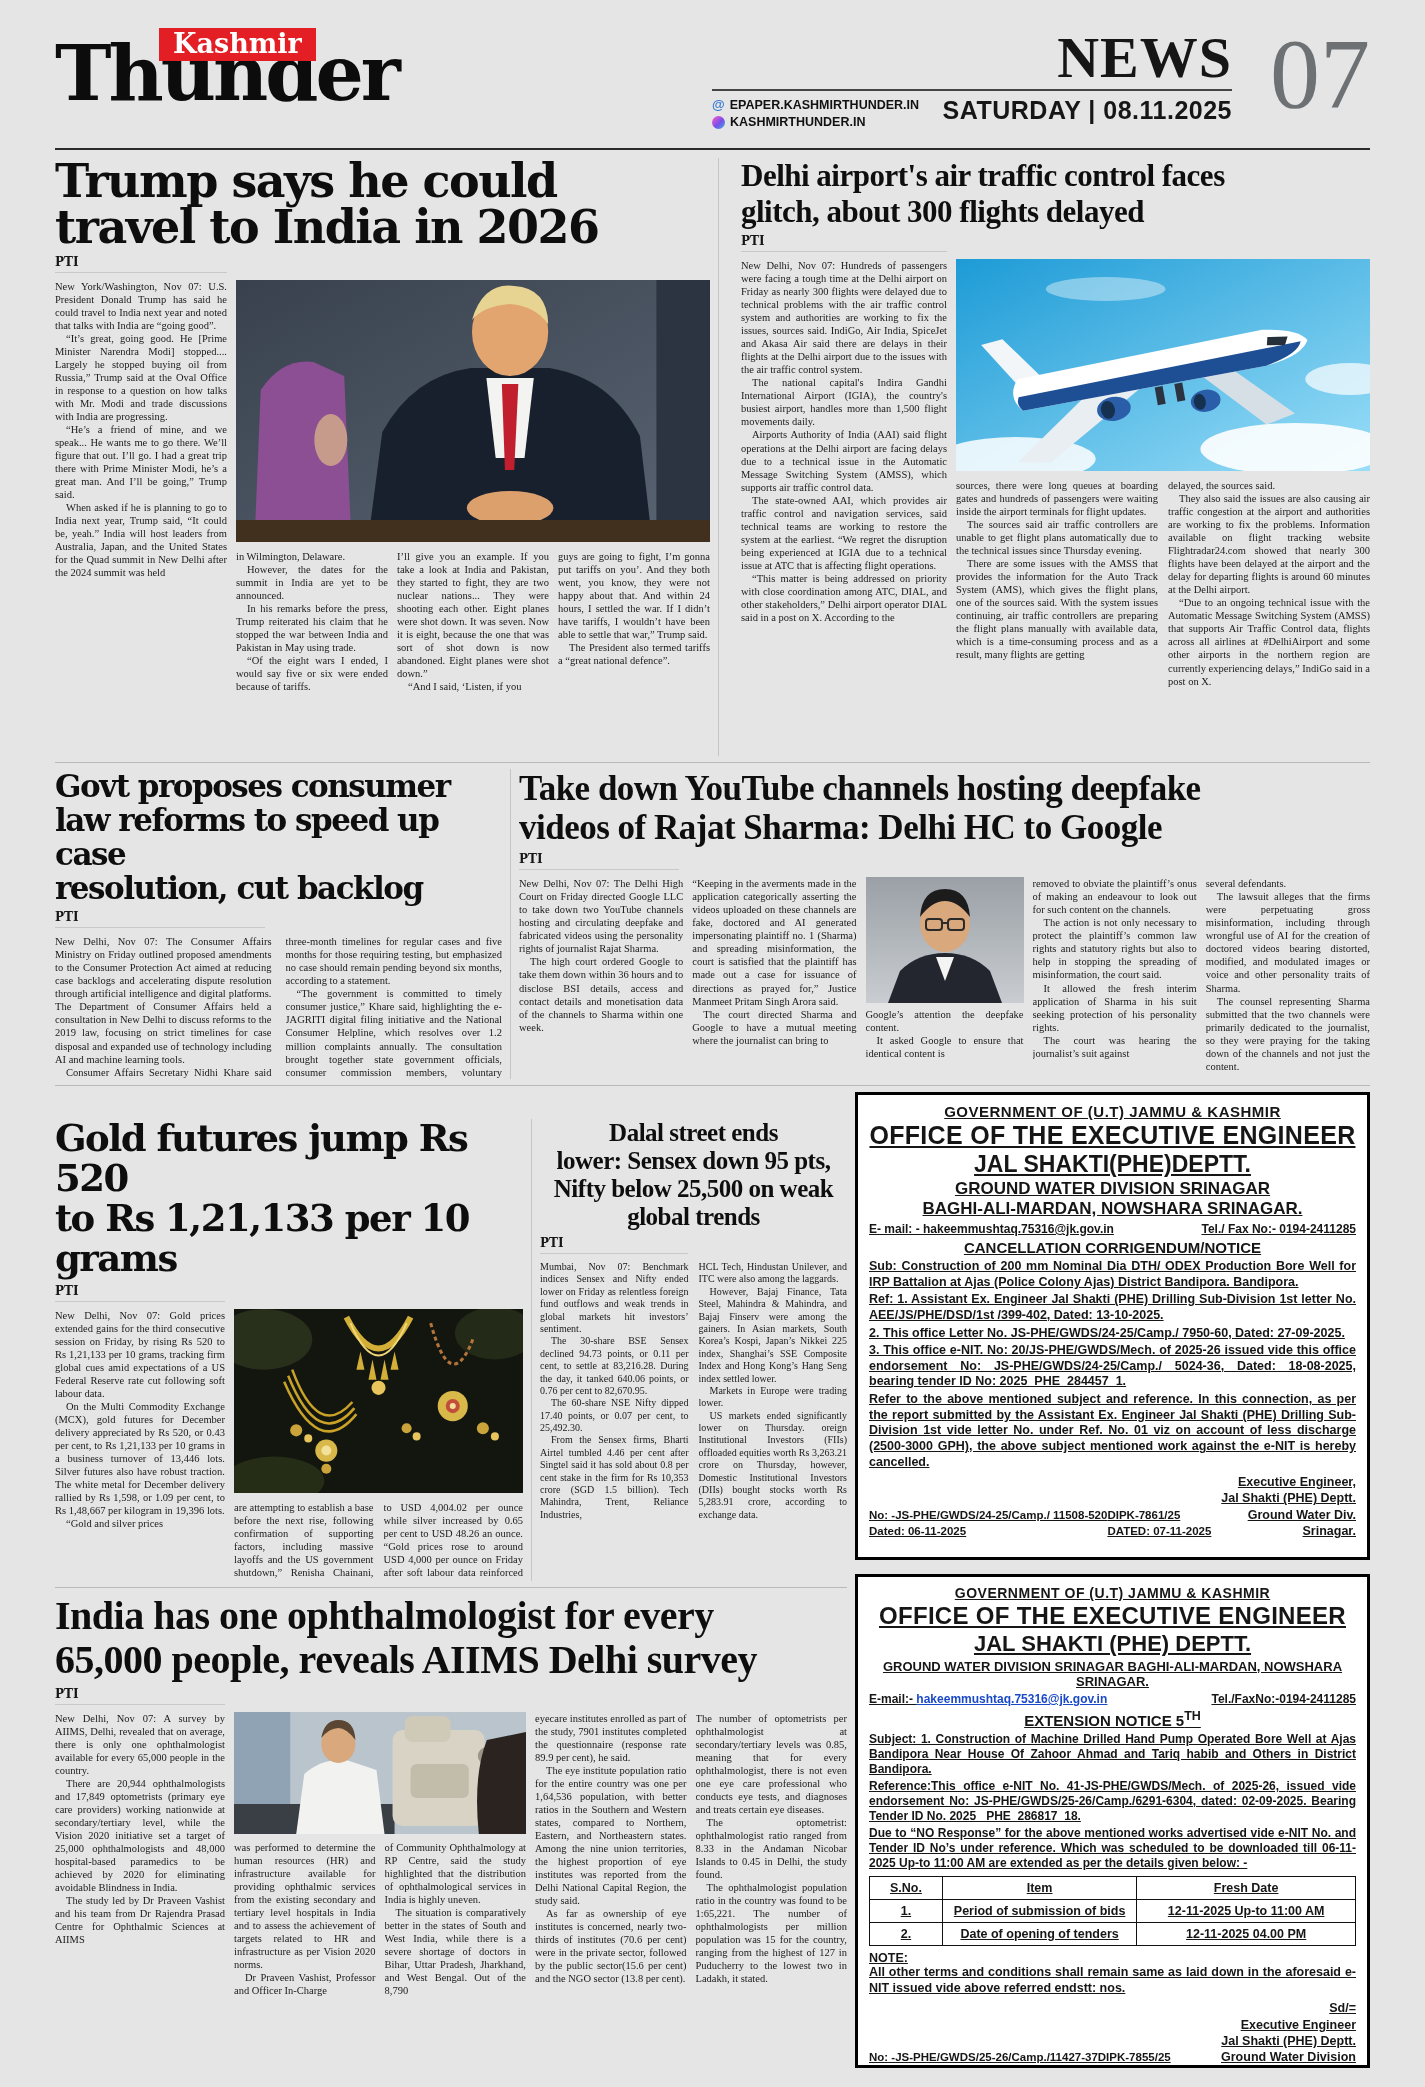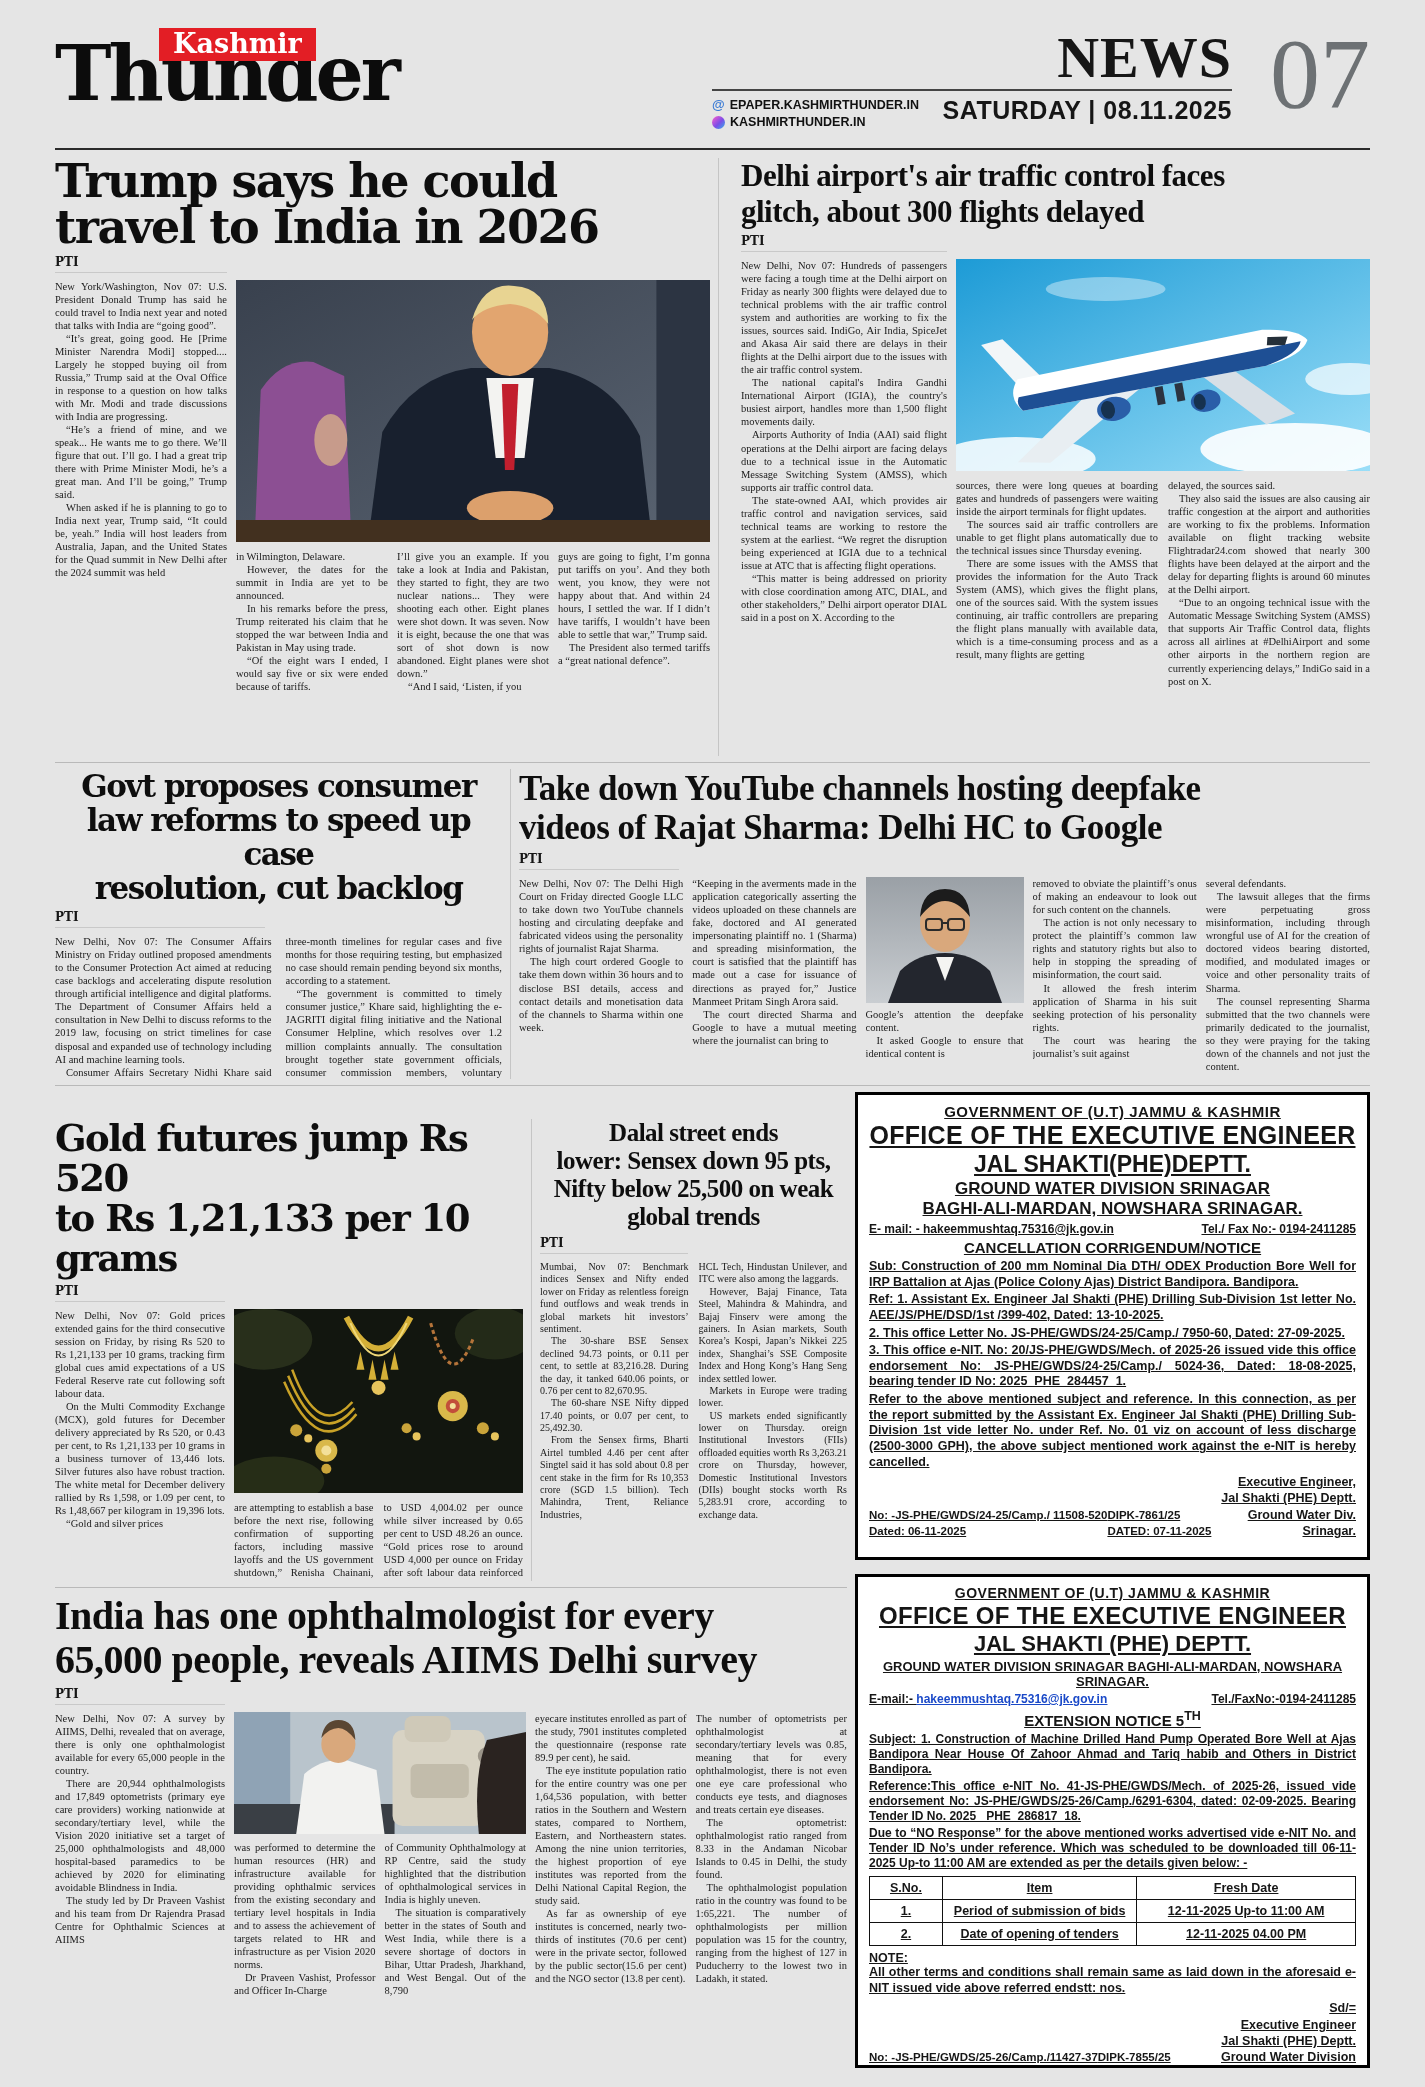--- a/index.html
+++ b/index.html
@@ -54,21 +54,21 @@
   .a-body { display:flex; gap:9px; }
   .a-col1 { width:206px; height:470px; }
   .a-right { flex:1; display:flex; flex-direction:column; gap:8px; }
   .a-photo { height:212px; }
   .a-cols2 { display:flex; gap:10px; height:250px; }
   .a-cols2 .col { flex:1; }
 
   
   .row2 { display:flex; gap:8px; height:310px; overflow:hidden; }
   .art-consumer { width:447px; }
-  .art-consumer h1 p { font-size:31px; line-height:1.1;text-align:center; }
+  .art-consumer h1 p { font-size:31px; line-height:1.1; }
   .c-cols { display:flex; gap:14px; height:190px; }
   .c-cols .col { flex:1; }
   .art-youtube { flex:1; }
   .art-youtube h1 p { font-size:35px; line-height:1.12; letter-spacing:-0.5px; }
   .y-body { display:flex; gap:9px; height:208px; }
   .y-body .col { flex:1; }
   .y-photo-col { width:158px; flex:none; display:flex; flex-direction:column; gap:5px; }
   .y-photo { height:126px; flex:none; }
 
   

